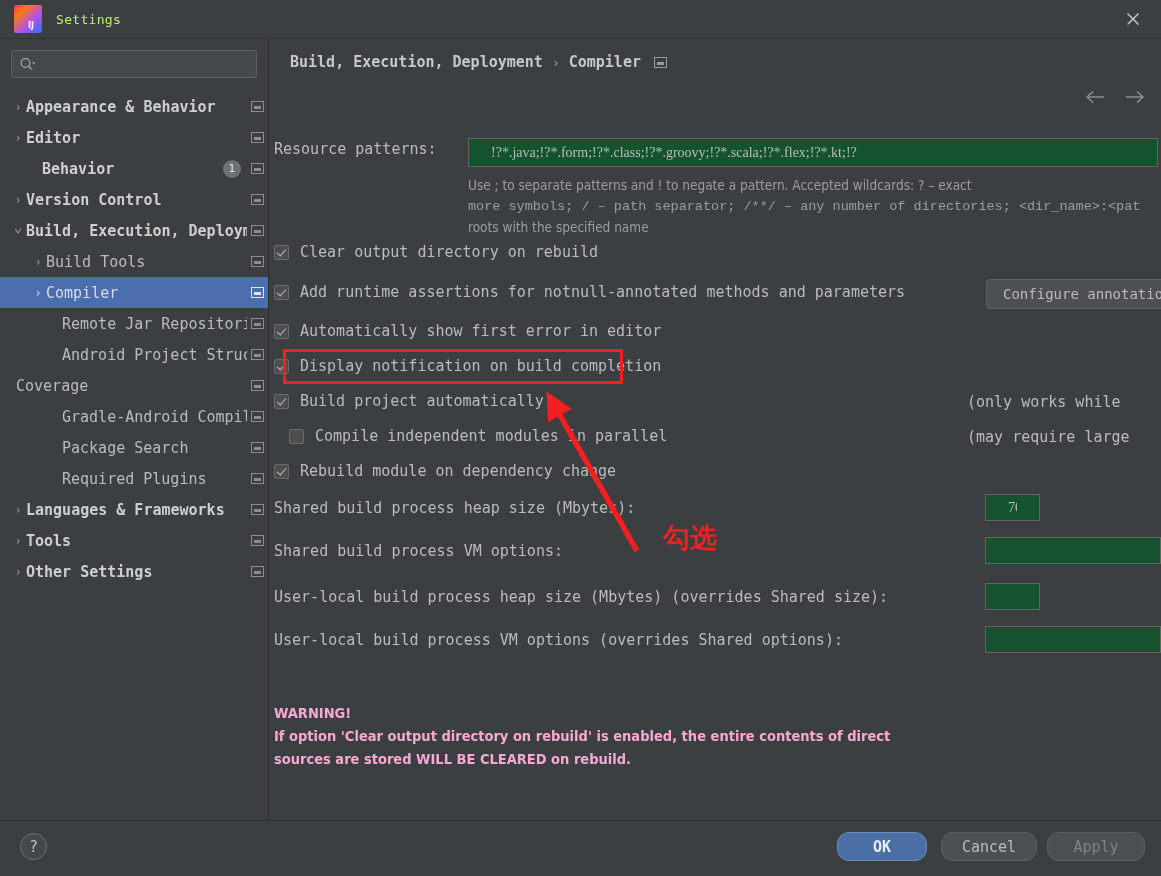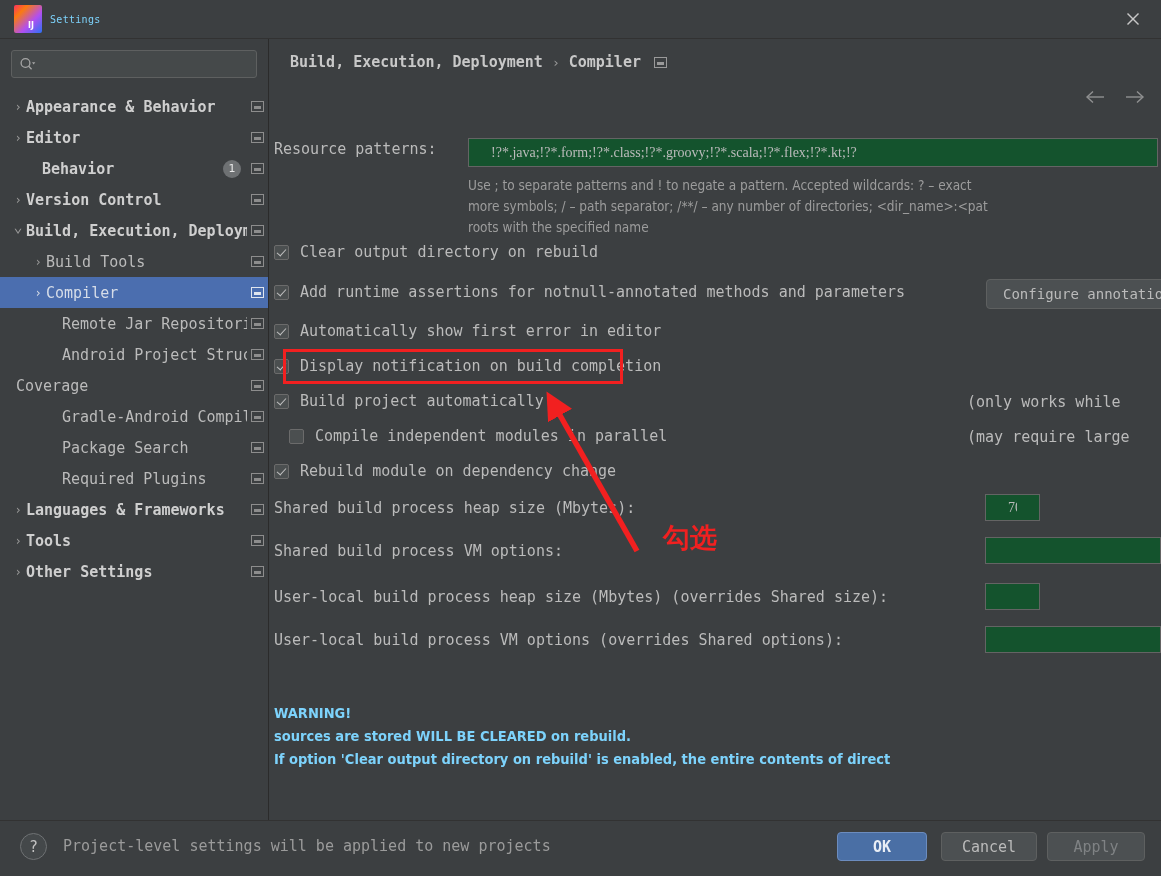--- a/index.html
+++ b/index.html
@@ -40,23 +40,23 @@
     background: #27282c;
     border-radius: 1px;
     color: #ffffff;
     font-size: 8px;
     font-weight: bold;
     line-height: 14px;
     text-align: center;
     font-family: "DejaVu Sans", sans-serif;
   }
   #window-title {
-    margin-left: 8px;
-    font-size: 10px;
-    color: #7dd3fc;
+    margin-left: 14px;
+    font-size: 13px;
+    color: #bef264;
     letter-spacing: 0.3px;
   }
   #close-button {
     position: absolute;
     right: 0px; top: 0px;
     width: 56px; height: 38px;
     display: flex; align-items: center; justify-content: center;
     cursor: pointer;
   }
   #close-button svg { display:block; }
@@ -284,21 +284,21 @@
     cursor: pointer;
     white-space: nowrap;
   }
 
   #warning-block {
     position: absolute;
     left: 5px;
     top: 663px;
     font-family: "DejaVu Sans Condensed", "DejaVu Sans", sans-serif;
     font-size: 14.5px;
-    color: #7dd3fc;
+    color: #f9a8d4;
     line-height: 23px;
     white-space: nowrap;
     font-weight: bold;
   }
 
   
   #red-rect {
     position: absolute;
     left: 283px; top: 349px;
     width: 340px; height: 35px;
@@ -349,21 +349,21 @@
     left: 63px; top: 16px;
     font-size: 15px;
     color: #9b9b9b;
     white-space: nowrap;
   }
   .dlg-btn {
     position: absolute;
     top: 832px;
     height: 29px;
     box-sizing: border-box;
-    border-radius: 4px;
+    border-radius: 12px;
     font-family: "DejaVu Sans Mono", monospace;
     font-size: 15px;
     cursor: pointer;
     display: flex; align-items: center; justify-content: center;
     background: #4c5052;
     border: 1px solid #5e6060;
     color: #bbbbbb;
   }
   #btn-ok {
     left: 837px; width: 90px;
@@ -514,21 +514,21 @@
         </svg>
       </span>
     </div>
 
     <div class="field-row" style="left:5px; top:101px;">
       <span class="lbl">Resource patterns:</span>
     </div>
     <input class="textfield" type="text" style="left: 199px; top: 99px; width: 690px; position: absolute; height: 29px;" value="!?*.java;!?*.form;!?*.class;!?*.groovy;!?*.scala;!?*.flex;!?*.kt;!?">
 
     <div class="hint" id="hint-0" style="left:199px; top:136px;">Use ; to separate patterns and ! to negate a pattern. Accepted wildcards: ? – exact</div>
-    <div class="hint" id="hint-1" style="left:199px; top:157px;">more symbols; / – path separator; /**/ – any number of directories; &lt;dir_name&gt;:&lt;pat</div>
+    <div class="hint" id="hint-1" style="left:199px; top:157px;font-family:Liberation Mono, monospace;">more symbols; / – path separator; /**/ – any number of directories; &lt;dir_name&gt;:&lt;pat</div>
     <div class="hint" id="hint-2" style="left:199px; top:178px;">roots with the specified name</div>
 
     <div id="checkbox-host">
         <div class="cb-row" style="left: 5px; top: 204px;">
           <span class="cbox checked"></span>
           <span class="cb-label">Clear output directory on rebuild</span>
         </div>
         <div class="cb-row" style="left: 5px; top: 244px;">
           <span class="cbox checked"></span>
           <span class="cb-label">Add runtime assertions for notnull-annotated methods and parameters</span>
@@ -568,37 +568,36 @@
         <div class="lbl" style="position: absolute; left: 5px; top: 503px; white-space: nowrap;">Shared build process VM options:</div>
         <input type="text" class="textfield" style="position: absolute; left: 716px; top: 498px; width: 176px;">
         <div class="lbl" style="position: absolute; left: 5px; top: 549px; white-space: nowrap;">User-local build process heap size (Mbytes) (overrides Shared size):</div>
         <input type="text" class="textfield" style="position: absolute; left: 716px; top: 544px; width: 55px;">
         <div class="lbl" style="position: absolute; left: 5px; top: 592px; white-space: nowrap;">User-local build process VM options (overrides Shared options):</div>
         <input type="text" class="textfield" style="position: absolute; left: 716px; top: 587px; width: 176px;">
       </div>
 
     <div id="warning-block">
       <div>WARNING!</div>
+      <div>If option 'Clear output directory on rebuild' is enabled, the entire contents of direct</div>
       <div>sources are stored WILL BE CLEARED on rebuild.</div>
-      <div>If option 'Clear output directory on rebuild' is enabled, the entire contents of direct</div>
     </div>
 
   </div>
 </div>
 
 <div id="red-rect"></div>
 <svg id="red-annot-svg">
   <defs>
     <marker id="arrowhead" markerWidth="5" markerHeight="5" refX="2.6" refY="2.5" orient="auto">
       <polygon points="0,0 5,2.5 0,5" fill="#f22020"></polygon>
     </marker>
   </defs>
   <line x1="637" y1="551" x2="553" y2="403" stroke="#f22020" stroke-width="5.5" marker-end="url(#arrowhead)"></line>
 </svg>
 <div id="annot-text">勾选</div>
 
 <div id="bottombar">
   <div id="help-button">?</div>
-  <div id="bottom-note">Project-level settings will be applied to new projects</div>
 </div>
 <div class="dlg-btn" id="btn-ok">OK</div>
 <div class="dlg-btn" id="btn-cancel">Cancel</div>
 <div class="dlg-btn" id="btn-apply">Apply</div>
 
 </body></html>

